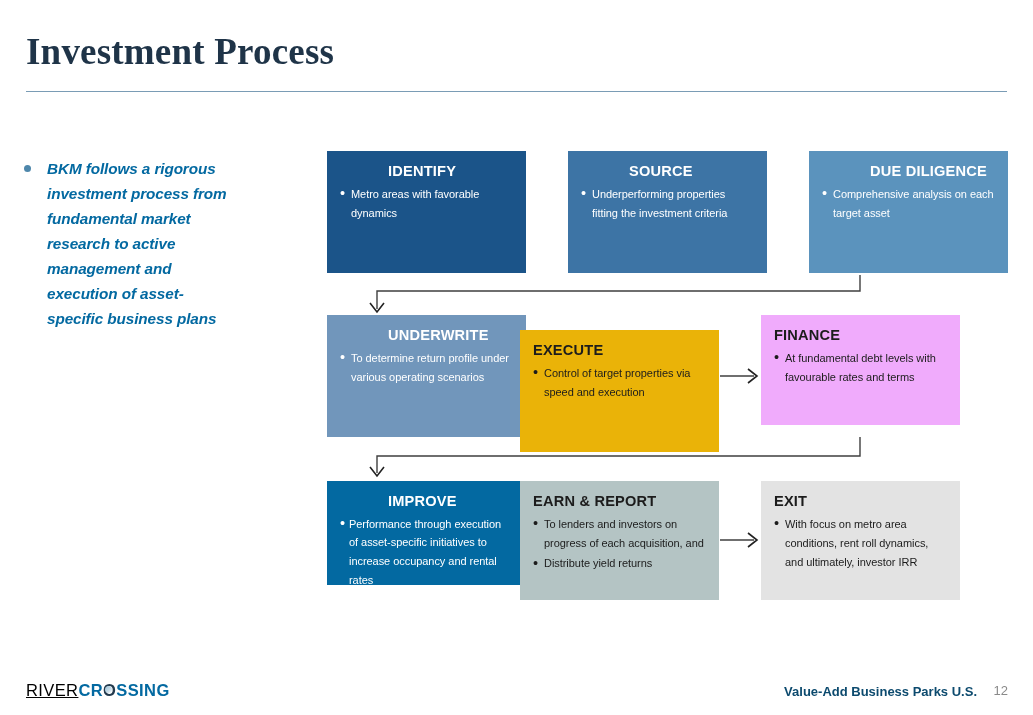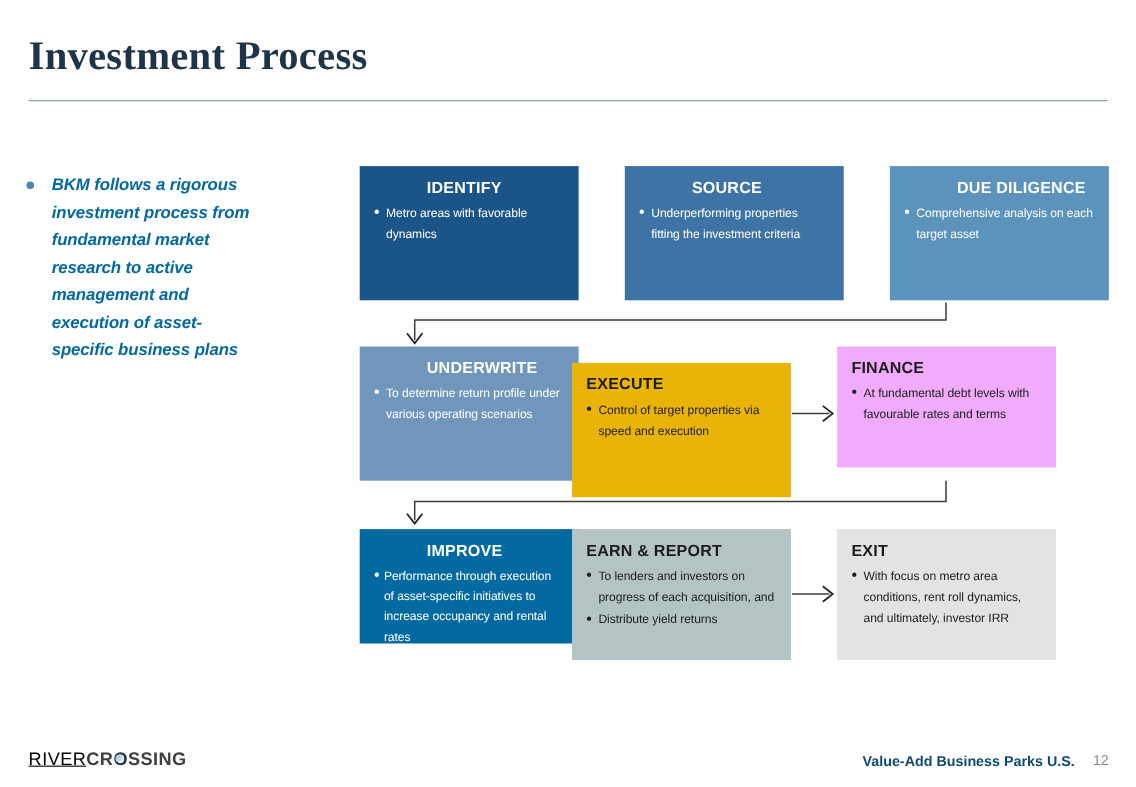--- a/index.html
+++ b/index.html
@@ -128,21 +128,21 @@
     font-size: 16.5px;
     letter-spacing: 0.4px;
     white-space: nowrap;
   }
   #logo .lg-river {
     color: #000000;
     font-weight: 400;
     text-decoration: underline;
   }
   #logo .lg-crossing {
-    color: #404040;
+    color: #0369a1;
     font-weight: bold;
   }
   #logo .lg-o {
     position: relative;
     display: inline-block;
     color: #233a4d;
   }
   #logo .lg-o::after {
     content: "";
     position: absolute;

